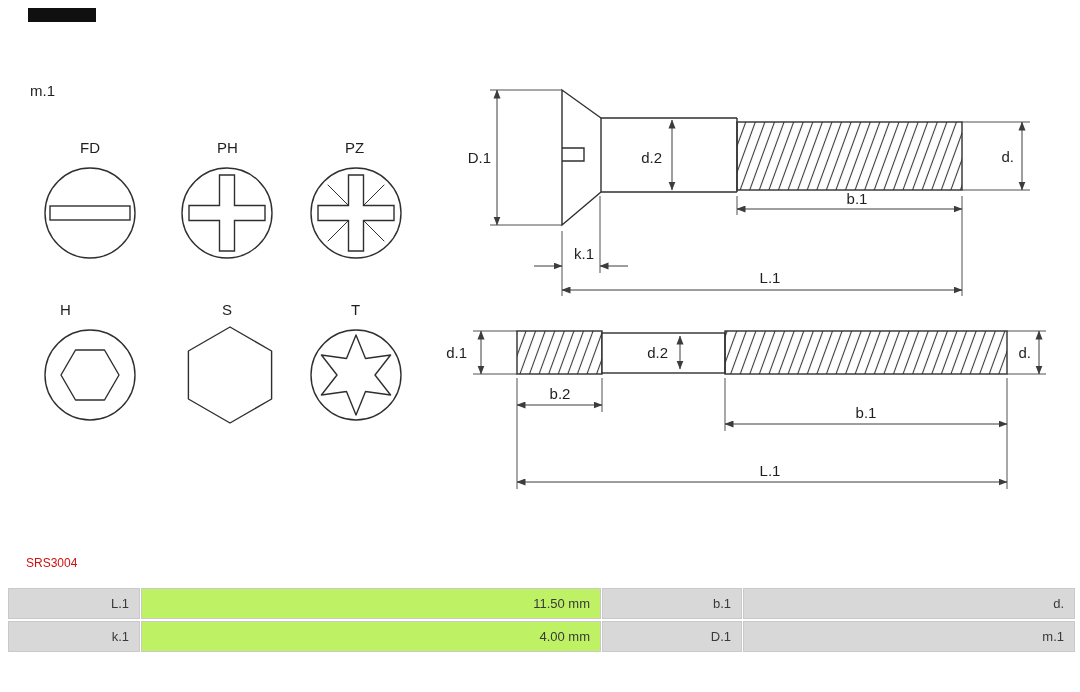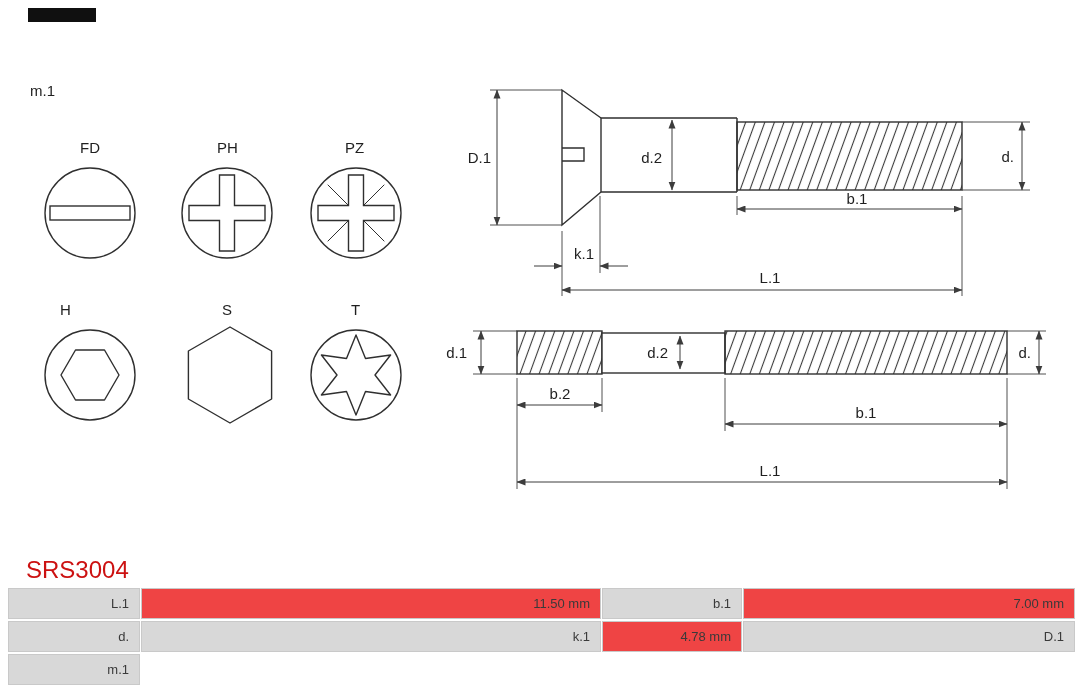--- a/index.html
+++ b/index.html
@@ -1,27 +1,27 @@
 <!DOCTYPE html>
 <html><head>
 <meta charset="utf-8">
 <style>
   html,body{margin:0;padding:0;background:#fff;}
   #page{position:relative;width:1080px;height:692px;background:#ffffff;overflow:hidden;
         font-family:"Liberation Sans","DejaVu Sans",sans-serif;color:#2a2a2a;}
   .logo-mark{position:absolute;left:28px;top:8px;width:68px;height:14px;background:#101010;}
   svg text{font-family:"Liberation Sans","DejaVu Sans",sans-serif;font-size:15px;fill:#1f1f1f;}
-  .part-number{position:absolute;left:26px;top:556px;font-size:24px;font-weight:400;}
+  .part-number{position:absolute;left:26px;top:556px;font-size:12px;font-weight:400;}
   .spec-table{position:absolute;left:8px;top:588px;width:1064px;display:grid;
               grid-template-columns:132px 460px 140px 332px;grid-auto-rows:31px;
               row-gap:2px;column-gap:1px;font-size:13px;color:#3a3a3a;}
   .cell{box-sizing:border-box;border:1px solid #c9c9c9;display:flex;align-items:center;
         justify-content:flex-end;padding-right:10px;}
   .cell.key{background:#d8d8d8;}
-  .cell.val{background:#ef4444;}
+  .cell.val{background:#bef264;}
 </style>
 </head>
 <body>
 
 <div id="page">
 
   <div class="logo-mark"></div>
 
   <svg width="1080" height="540" viewBox="0 0 1080 540" style="position:absolute;left:0;top:0;">
     <defs>
@@ -120,23 +120,22 @@
     <text x="866" y="418" text-anchor="middle">b.1</text>
     <text x="770" y="476" text-anchor="middle">L.1</text>
   </svg>
 
   <div class="part-number" style="color: rgb(204, 17, 17);">SRS3004</div>
 
   <div class="spec-table">
     <div class="cell key">L.1</div>
     <div class="cell val">11.50 mm</div>
     <div class="cell key">b.1</div>
-    <div class="cell val">7.00 mm</div>
 
     <div class="cell key">d.</div>
     <div class="cell key">k.1</div>
-    <div class="cell val">4.78 mm</div>
+    <div class="cell val">4.00 mm</div>
 
     <div class="cell key">D.1</div>
     <div class="cell key">m.1</div>
   </div>
 
 </div>
 
 </body></html>

